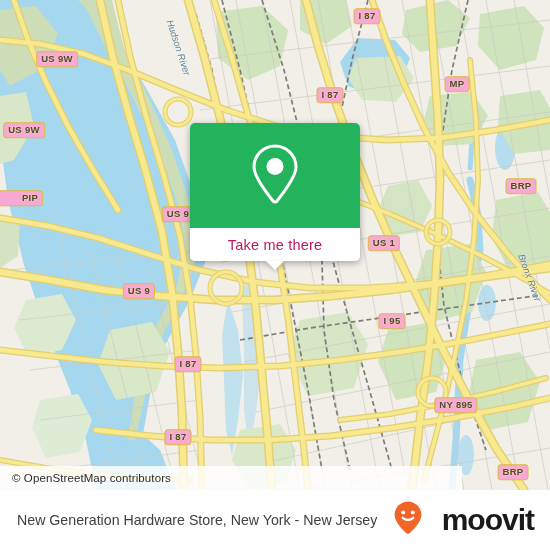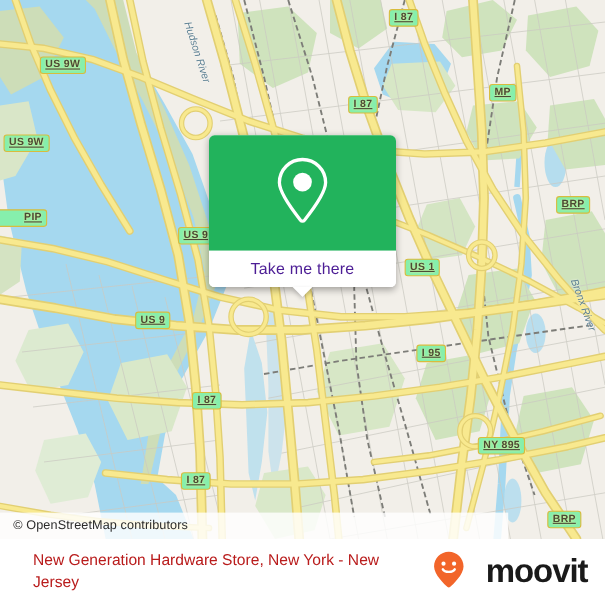--- a/index.html
+++ b/index.html
@@ -21,33 +21,32 @@
     left: 0; top: 0;
     width: 550px; height: 490px;
     background: #f2efe9;
     overflow: hidden;
   }
   .layer { position: absolute; left: 0; top: 0; width: 550px; height: 490px; }
 
   
   .shield {
     position: absolute;
-    background: #86efac;
+    background: #f9a8d4;
     border: 1.5px solid #d8bc3d;
     border-radius: 3px;
     color: #4a4a35;
     font-size: 9.5px;
     font-weight: bold;
     letter-spacing: 0.3px;
     padding: 1.5px 4px 2px 4px;
     line-height: 10px;
     white-space: nowrap;
     transform: translate(-50%, -50%);
     text-shadow: 0 0 2px #fbe98c;
-    text-decoration: underline;
   }
 
   
   .waterlabel {
     position: absolute;
     color: #5b7f92;
     font-size: 9.5px;
     font-style: italic;
     white-space: nowrap;
     transform-origin: center center;
@@ -75,21 +74,21 @@
   #popup-foot {
     height: 33px;
     background: #ffffff;
     border-radius: 0 0 5px 5px;
     display: flex;
     align-items: center;
     justify-content: center;
   }
   #popup-foot-label {
     font-size: 14.5px;
-    color: #4c1d95;
+    color: #be185d;
     letter-spacing: .2px;
   }
   #popup-tail {
     position: absolute;
     left: 50%; bottom: -9px;
     margin-left: -9px;
     width: 0; height: 0;
     border-left: 9px solid transparent;
     border-right: 9px solid transparent;
     border-top: 9px solid #ffffff;
@@ -118,25 +117,25 @@
     position: absolute;
     left: 0; top: 490px;
     width: 550px; height: 60px;
     background: #ffffff;
     display: flex;
     align-items: center;
     z-index: 50;
   }
   #footer-caption {
     flex: 1 1 auto;
-    padding-left: 30px;
+    padding-left: 17px;
     padding-right: 8px;
     font-size: 14.2px;
     line-height: 20px;
-    color: #b91c1c;
+    color: #404040;
     max-width: 400px;
   }
   #brand {
     display: flex;
     align-items: center;
     padding-right: 16px;
     gap: 19px;
   }
   #brand-wordmark {
     font-size: 30px;

